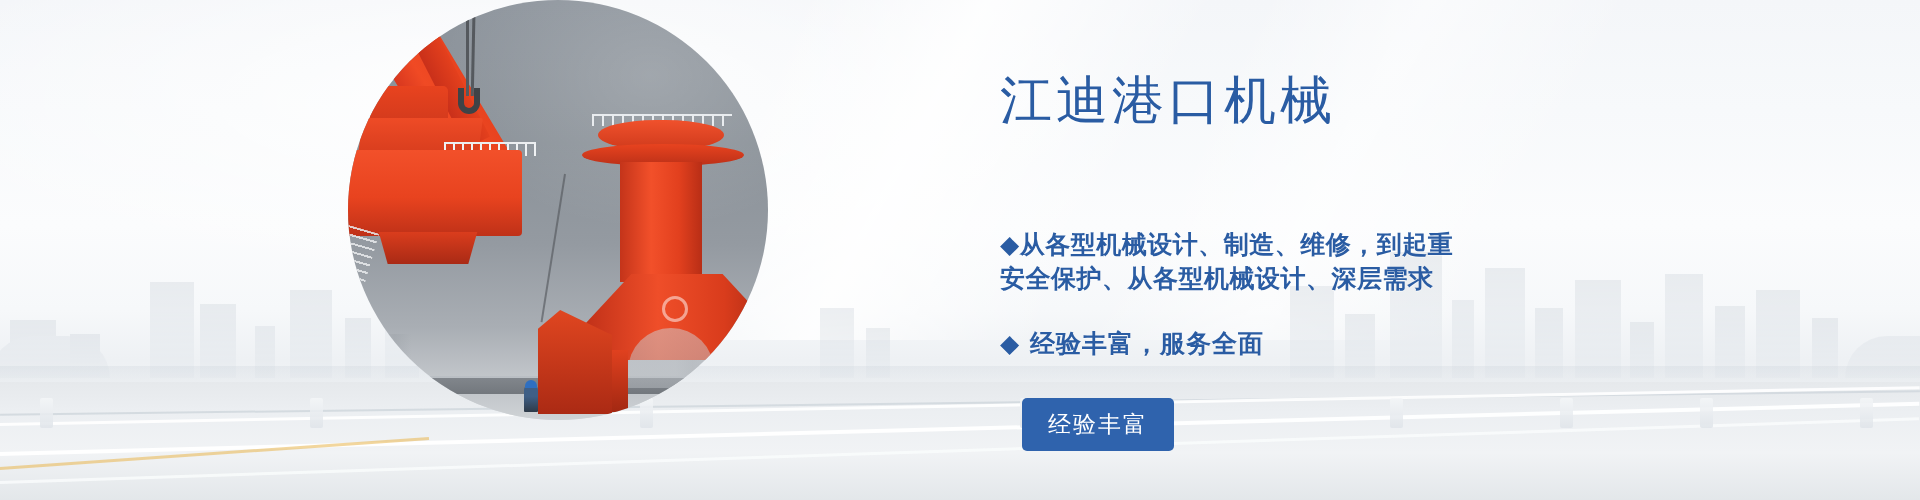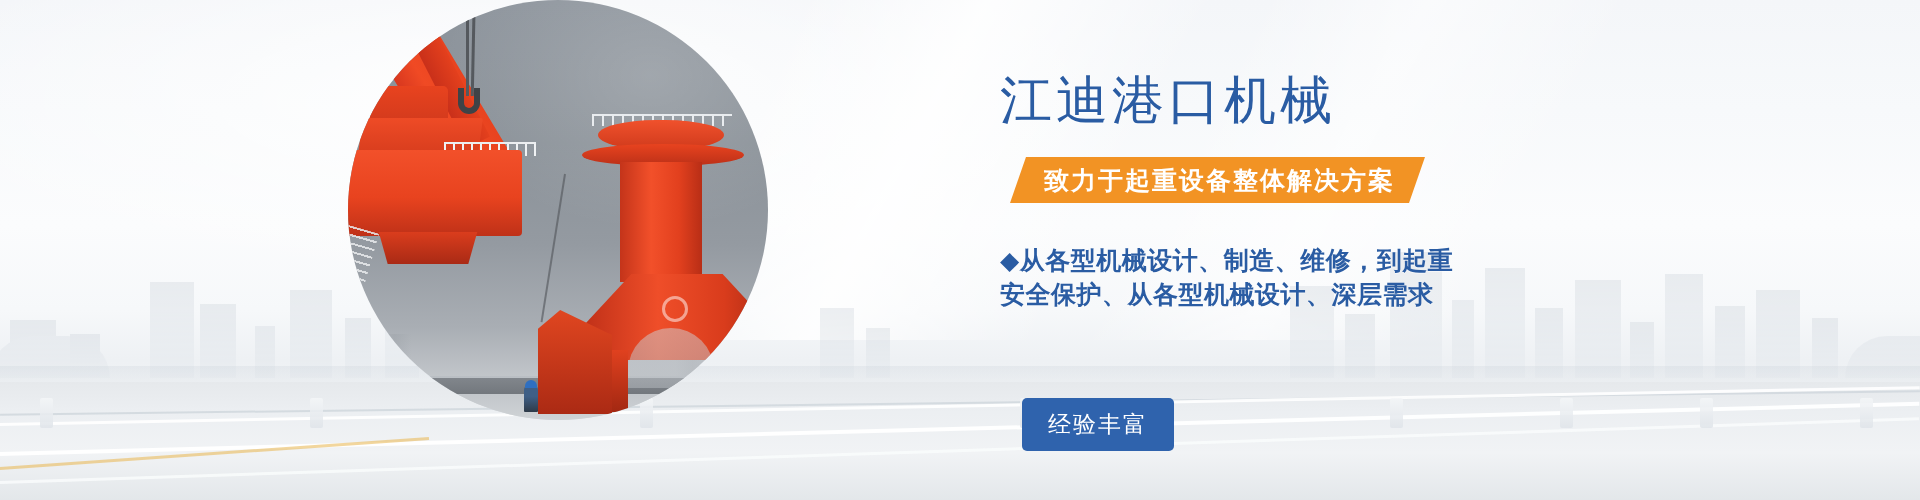--- a/index.html
+++ b/index.html
@@ -278,21 +278,21 @@
     display:flex; align-items:center;
     background:#f29324;
     clip-path:polygon(16px 0, 100% 0, calc(100% - 16px) 100%, 0 100%);
     white-space:nowrap;
   }
   .ribbon-text {
     font-size:25px; letter-spacing:2px; font-weight:700;
     color:#ffffff;
   }
 
-  .bullets { position:absolute; left:0px; top:228px;margin-top:16px; }
+  .bullets { position:absolute; left:0px; top:228px; }
   .bullet-para {
     color:#2a5ca3;
     font-size:25px; line-height:34px;
     font-weight:700;
     letter-spacing:.5px;
     white-space:nowrap;
     text-shadow:0 1px 1px rgba(255,255,255,.6);
   }
   .bullet-single {
     margin-top:32px;
@@ -416,25 +416,23 @@
 
       <div class="worker"></div>
       <div class="worker-helmet"></div>
     </div>
   </div>
 
   <div class="content">
 
     <div class="title">江迪港口机械</div>
 
-    <div class="ribbon">
-      <span class="ribbon-text">致力于起重设备整体解决方案</span>
-    </div>
 
     <div class="bullets">
       <div class="bullet-para">◆从各型机械设计、制造、维修，到起重</div>
       <div class="bullet-para">安全保护、从各型机械设计、深层需求</div>
+      <div class="bullet-single">◆ 经验丰富，服务全面</div>
     </div>
 
     <button class="cta">经验丰富</button>
   </div>
 
 </div>
 
 </body></html>

